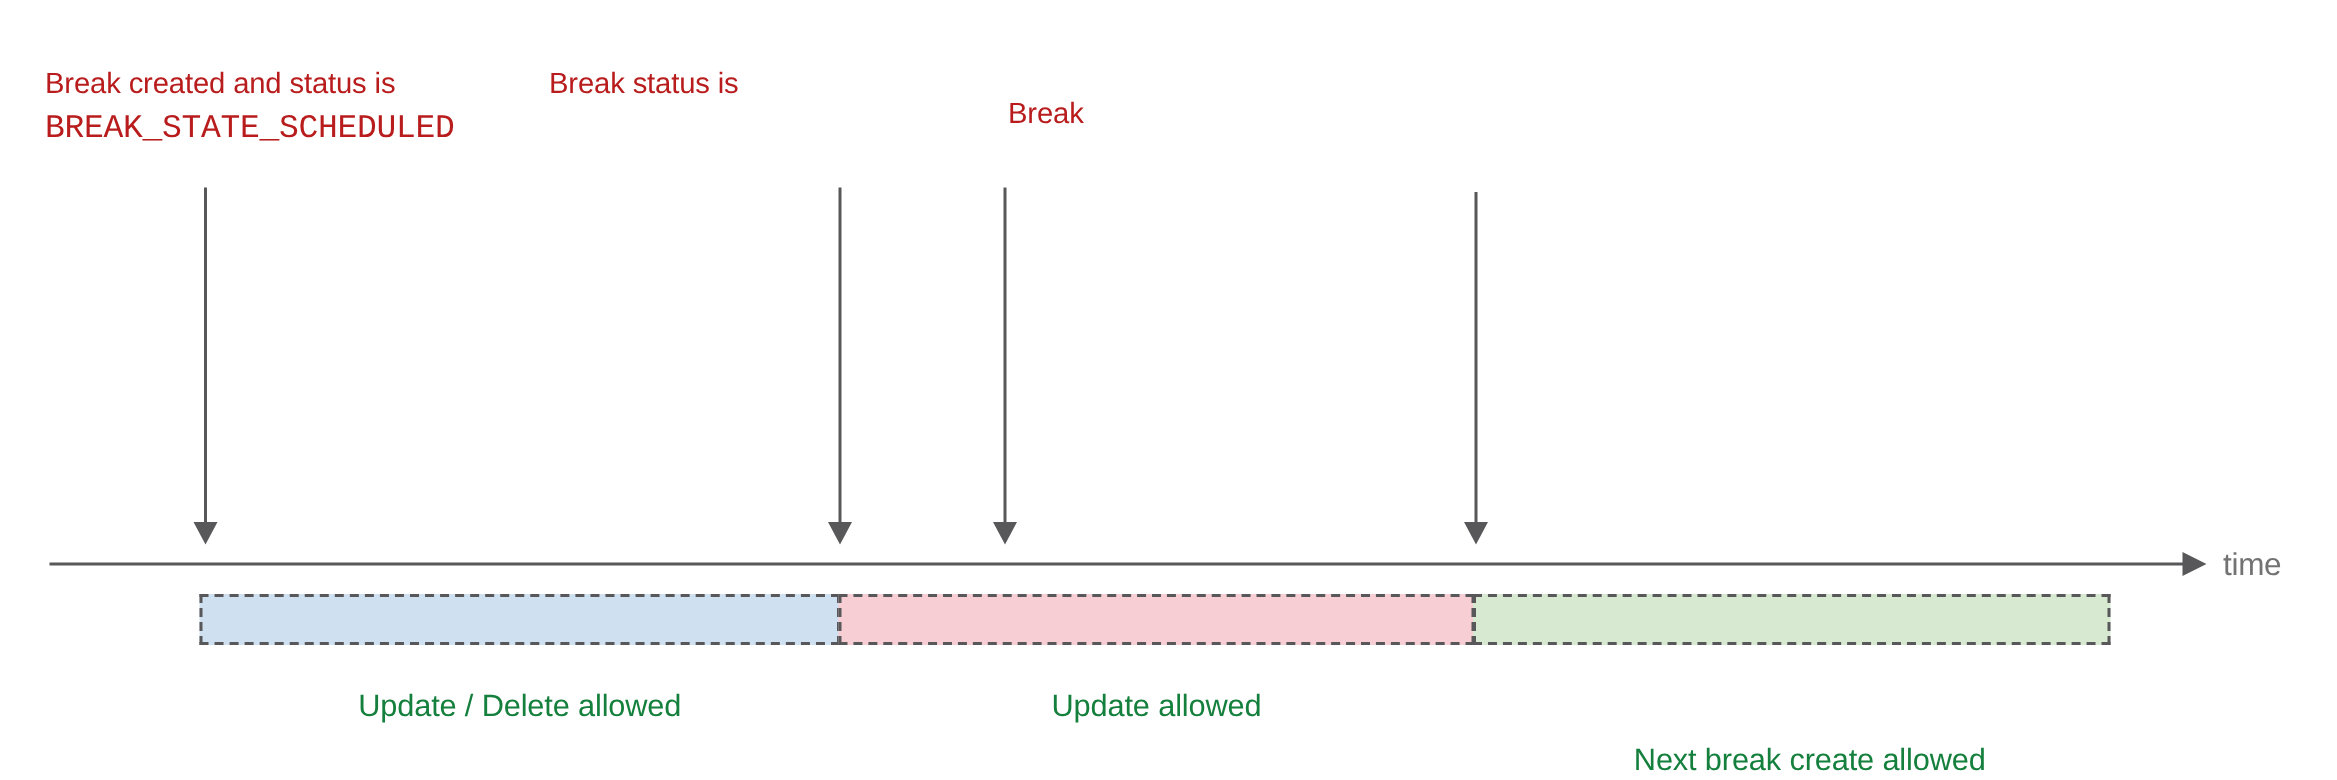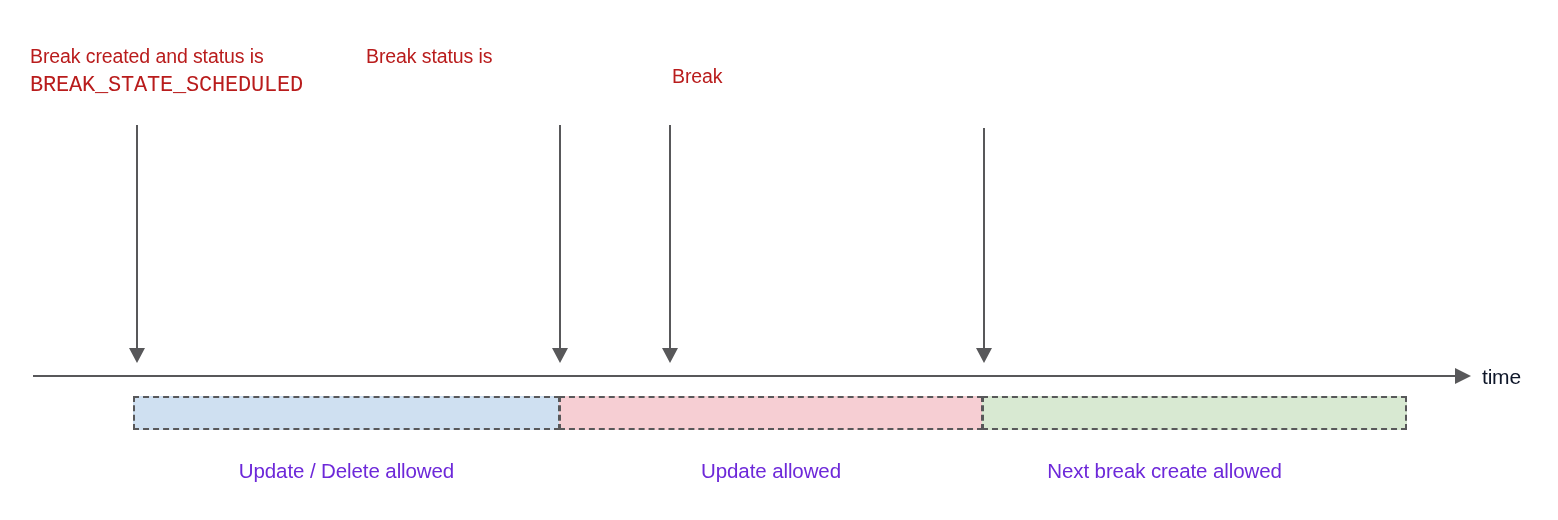--- a/index.html
+++ b/index.html
@@ -77,38 +77,38 @@
     height: 0;
     border-top: 8px solid transparent;
     border-bottom: 8px solid transparent;
     border-left: 16px solid #58585a;
   }
   #time-axis-label {
     position: absolute;
     left: 1482px;
     top: 365px;
     font-size: 21px;
-    color: #0f172a;
+    color: #737373;
     letter-spacing: -0.2px;
     text-align: right;
   }
   
   .phase-bar {
     position: absolute;
     top: 396px;
     height: 34px;
     box-sizing: border-box;
     border: 2px dashed #58585a;
   }
   
   .phase-caption {
     position: absolute;
     top: 459px;
     font-size: 20.5px;
-    color: #6d28d9;
+    color: #15803d;
     text-align: center;
     letter-spacing: -0.1px;
     white-space: nowrap;
   }
 </style>
 </head>
 <body>
 
 <div id="diagram">
 
@@ -147,15 +147,15 @@
   <div id="time-axis"></div>
   <div id="time-axis-head"></div>
   <div id="time-axis-label">time</div>
 
   <div class="phase-bar" style="left:133px; width:427px; background:#cfe0f1;"></div>
   <div class="phase-bar" style="left:559px; width:424px; background:#f6ced3;"></div>
   <div class="phase-bar" style="left:982px; width:425px; background:#d8e9d2;"></div>
 
   <div class="phase-caption" style="left:133px; width:427px;">Update / Delete allowed</div>
   <div class="phase-caption" style="left:559px; width:424px;">Update allowed</div>
-  <div class="phase-caption" style="left:952px; width:425px;">Next break create allowed</div>
+  <div class="phase-caption" style="left:994px; width:425px;margin-top:36px;">Next break create allowed</div>
 
 </div>
 
 </body></html>

